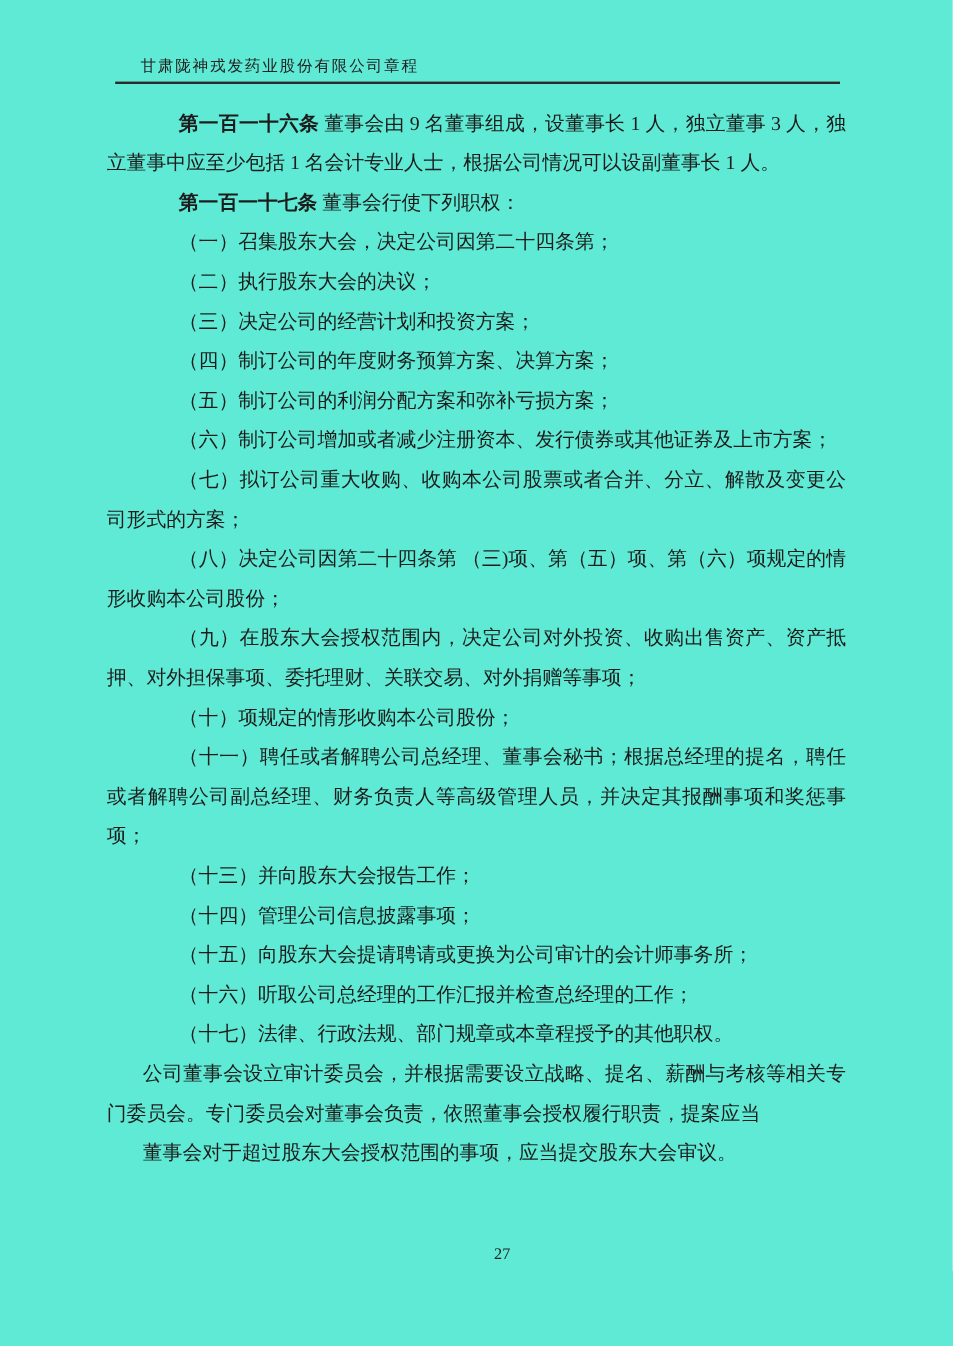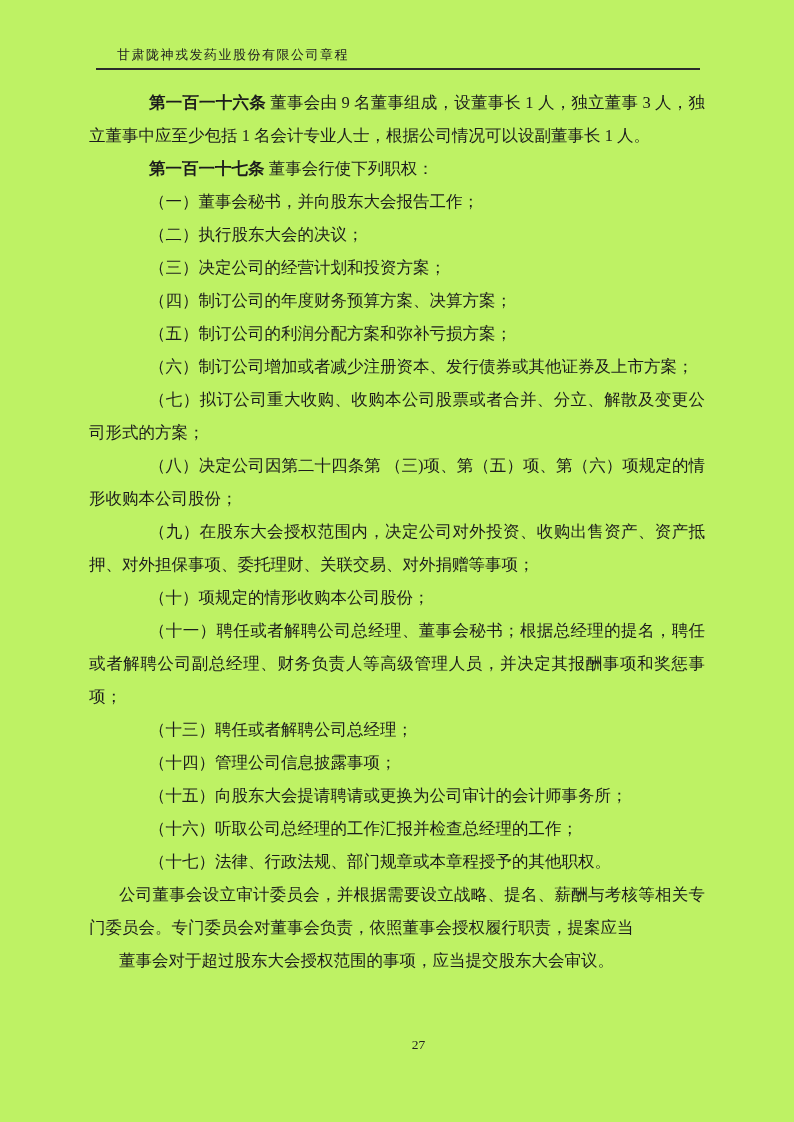--- a/index.html
+++ b/index.html
@@ -4,21 +4,21 @@
 <style>
   html, body {
     margin: 0;
     padding: 0;
     background: #ffffff;
   }
   .page {
     position: relative;
     width: 794px;
     height: 1122px;
-    background: #bef264;
+    background: #5eead4;
     overflow: hidden;
     font-family: "Liberation Serif", "DejaVu Serif", serif;
     color: #1c1c1c;
   }
   .page-header {
     position: absolute;
     left: 96px;
     top: 46px;
     width: 604px;
     border-bottom: 2px solid #2b2b2b;
@@ -70,32 +70,32 @@
 
 <div class="page">
 
   <div class="page-header">
     <div class="header-title">甘肃陇神戎发药业股份有限公司章程</div>
   </div>
 
   <div class="doc-body">
       <p class="para para--article"><b class="article-label">第一百一十六条</b><span class="para-text"> 董事会由 9 名董事组成，设董事长 1 人，独立董事 3 人，独立董事中应至少包括 1 名会计专业人士，根据公司情况可以设副董事长 1 人。</span></p>
       <p class="para para--article"><b class="article-label">第一百一十七条</b><span class="para-text"> 董事会行使下列职权：</span></p>
-      <p class="para para--item"><span class="para-text">（一）董事会秘书，并向股东大会报告工作；</span></p>
+      <p class="para para--item"><span class="para-text">（一）召集股东大会，决定公司因第二十四条第；</span></p>
       <p class="para para--item"><span class="para-text">（二）执行股东大会的决议；</span></p>
       <p class="para para--item"><span class="para-text">（三）决定公司的经营计划和投资方案；</span></p>
       <p class="para para--item"><span class="para-text">（四）制订公司的年度财务预算方案、决算方案；</span></p>
       <p class="para para--item"><span class="para-text">（五）制订公司的利润分配方案和弥补亏损方案；</span></p>
       <p class="para para--item"><span class="para-text">（六）制订公司增加或者减少注册资本、发行债券或其他证券及上市方案；</span></p>
       <p class="para para--item"><span class="para-text">（七）拟订公司重大收购、收购本公司股票或者合并、分立、解散及变更公司形式的方案；</span></p>
       <p class="para para--item"><span class="para-text">（八）决定公司因第二十四条第 （三)项、第（五）项、第（六）项规定的情形收购本公司股份；</span></p>
       <p class="para para--item"><span class="para-text">（九）在股东大会授权范围内，决定公司对外投资、收购出售资产、资产抵押、对外担保事项、委托理财、关联交易、对外捐赠等事项；</span></p>
       <p class="para para--item"><span class="para-text">（十）项规定的情形收购本公司股份；</span></p>
       <p class="para para--item"><span class="para-text">（十一）聘任或者解聘公司总经理、董事会秘书；根据总经理的提名，聘任或者解聘公司副总经理、财务负责人等高级管理人员，并决定其报酬事项和奖惩事项；</span></p>
-      <p class="para para--item"><span class="para-text">（十三）聘任或者解聘公司总经理；</span></p>
+      <p class="para para--item"><span class="para-text">（十三）并向股东大会报告工作；</span></p>
       <p class="para para--item"><span class="para-text">（十四）管理公司信息披露事项；</span></p>
       <p class="para para--item"><span class="para-text">（十五）向股东大会提请聘请或更换为公司审计的会计师事务所；</span></p>
       <p class="para para--item"><span class="para-text">（十六）听取公司总经理的工作汇报并检查总经理的工作；</span></p>
       <p class="para para--item"><span class="para-text">（十七）法律、行政法规、部门规章或本章程授予的其他职权。</span></p>
       <p class="para para--plain"><span class="para-text">公司董事会设立审计委员会，并根据需要设立战略、提名、薪酬与考核等相关专门委员会。专门委员会对董事会负责，依照董事会授权履行职责，提案应当</span></p>
       <p class="para para--plain"><span class="para-text">董事会对于超过股东大会授权范围的事项，应当提交股东大会审议。</span></p>
     </div>
 
   <div class="footer-page-number">27</div>
 

